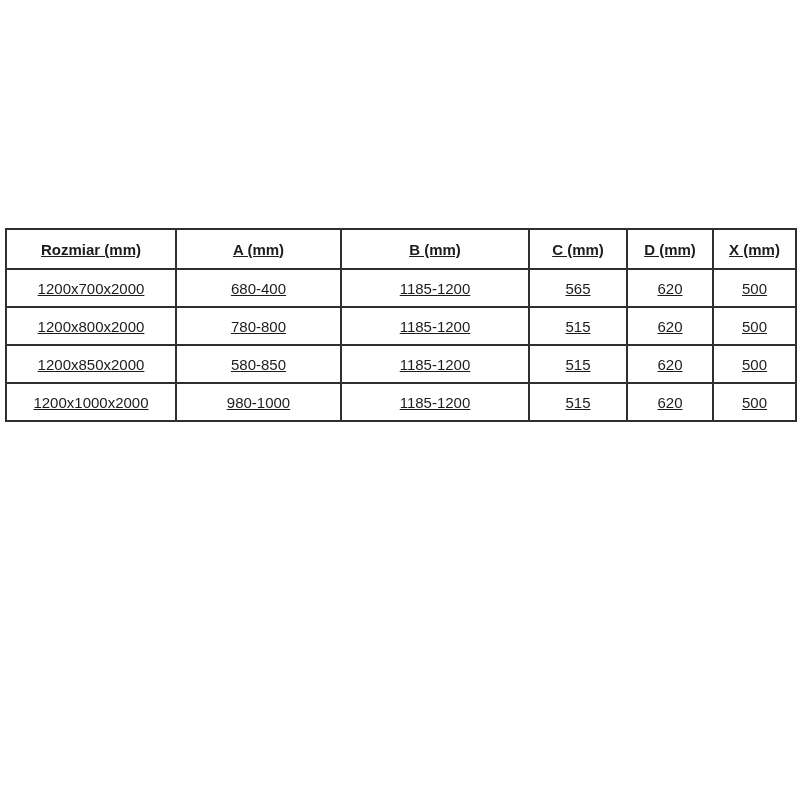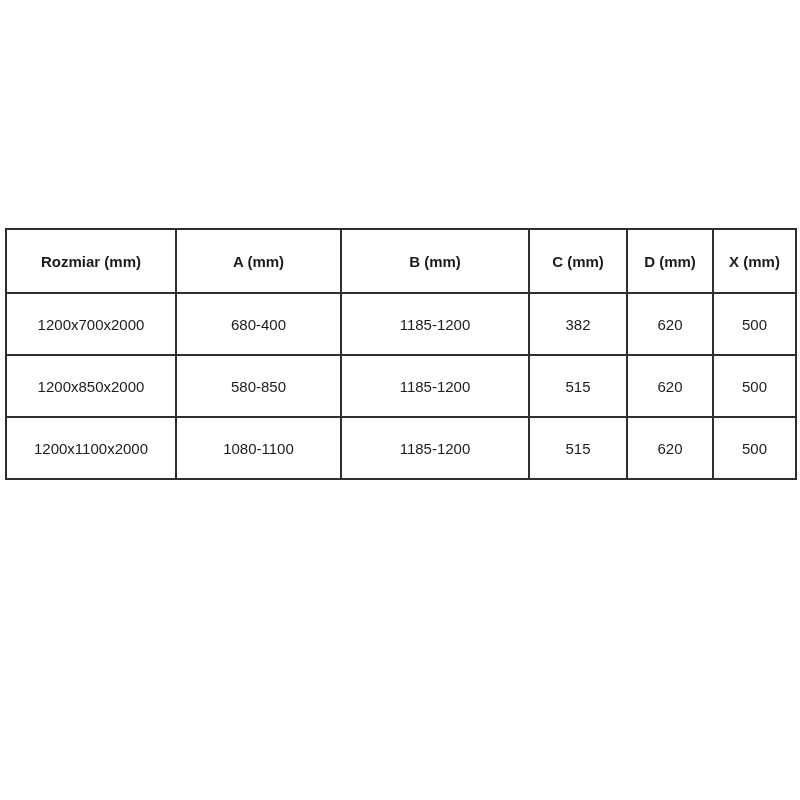--- a/index.html
+++ b/index.html
@@ -26,23 +26,24 @@
     table-layout: fixed;
     background: #ffffff;
   }
   table.spec-table th,
   table.spec-table td {
     border: 2px solid #2f2f2f;
     text-align: center;
     vertical-align: middle;
     color: #1c1c1c;
     font-size: 15px;
-    padding: 12px;
+    padding: 0;
     overflow: hidden;
     white-space: nowrap;
+    text-decoration: underline;
   }
   table.spec-table th {
     height: 38px;
     font-weight: bold;
   }
   table.spec-table td {
     height: 36px;
     font-weight: normal;
   }
   col.c-rozmiar { width: 170px; }
@@ -73,35 +74,43 @@
         <th>C (mm)</th>
         <th>D (mm)</th>
         <th>X (mm)</th>
       </tr>
     </thead>
     <tbody>
       <tr>
         <td>1200x700x2000</td>
         <td>680-400</td>
         <td>1185-1200</td>
-        <td>382</td>
+        <td>565</td>
+        <td>620</td>
+        <td>500</td>
+      </tr>
+      <tr>
+        <td>1200x800x2000</td>
+        <td>780-800</td>
+        <td>1185-1200</td>
+        <td>515</td>
         <td>620</td>
         <td>500</td>
       </tr>
       <tr>
         <td>1200x850x2000</td>
         <td>580-850</td>
         <td>1185-1200</td>
         <td>515</td>
         <td>620</td>
         <td>500</td>
       </tr>
       <tr>
-        <td>1200x1100x2000</td>
-        <td>1080-1100</td>
+        <td>1200x1000x2000</td>
+        <td>980-1000</td>
         <td>1185-1200</td>
         <td>515</td>
         <td>620</td>
         <td>500</td>
       </tr>
     </tbody>
   </table>
 </div>
 
 </body></html>

